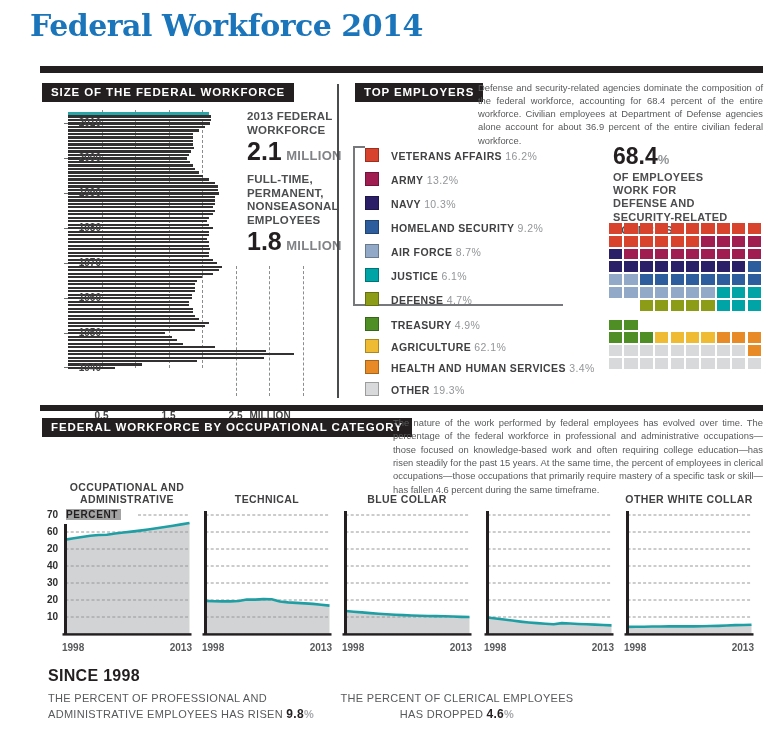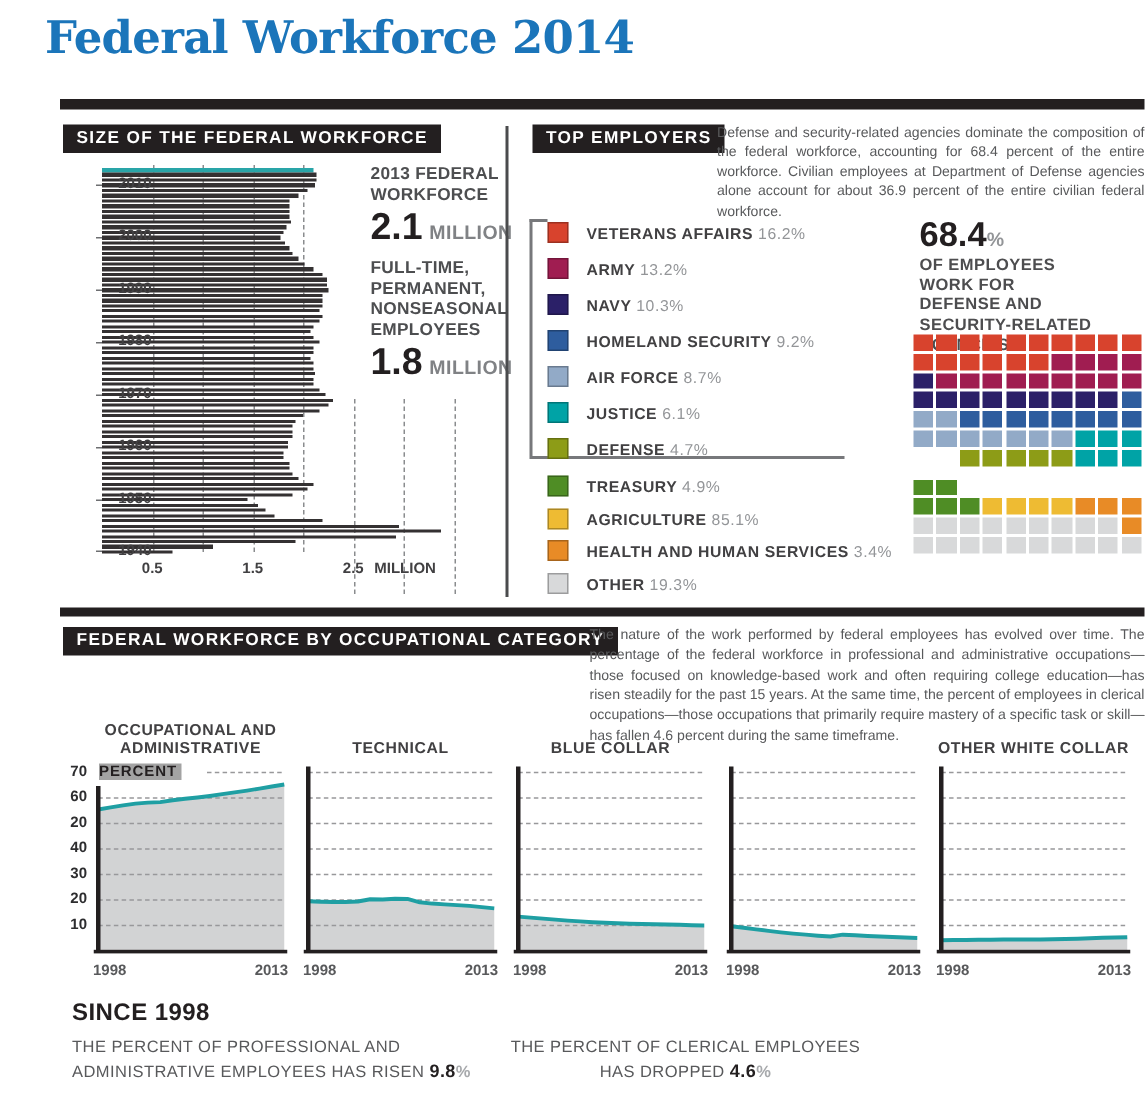--- a/index.html
+++ b/index.html
@@ -29,21 +29,21 @@
   #size-chart { position:absolute; left:40px; top:108px; width:296px; height:300px; }
   .vgrid { position:absolute; width:0; border-left:1px dashed #8a8c8e; }
   .hbar { position:absolute; height:2.2px; background:#343132; }
   .hbar-highlight { height:2.8px; }
   .ylab {
     position:absolute; width:24px; text-align:right;
     font-size:10px; font-weight:bold; color:#414042;margin-left:37px;
   }
   .ytick { position:absolute; width:4px; height:1px; background:#6d6e71; }
   .xlab {
-    position:absolute; font-size:10px; font-weight:bold; color:#414042;
+    position:absolute; font-size:10px; font-weight:bold; color:#414042;margin-top:36px;
   }
   .size-annot { position:absolute; left:247px; top:110px; width:100px; }
   .annot-label {
     font-size:11.5px; font-weight:bold; color:#4d4e50; line-height:1.2;
     letter-spacing:0.2px;
   }
   .annot-value { font-size:25px; font-weight:bold; color:#231f20; line-height:1.05; }
   .annot-unit  { font-size:13px; font-weight:bold; color:#808285; letter-spacing:0.3px; }
   .annot-gap { height:9px; }
 
@@ -277,21 +277,21 @@
       <div class="legend-row" style="top: 147px;">
         <div class="legend-swatch" style="background: rgb(141, 156, 23);"></div>
         <div class="legend-name"><span>DEFENSE </span><span class="legend-pct">4.7%</span></div>
       </div>
       <div class="legend-row" style="top: 172px;">
         <div class="legend-swatch" style="background: rgb(79, 141, 37);"></div>
         <div class="legend-name"><span>TREASURY </span><span class="legend-pct">4.9%</span></div>
       </div>
       <div class="legend-row" style="top: 193.5px;">
         <div class="legend-swatch" style="background: rgb(238, 187, 51);"></div>
-        <div class="legend-name"><span>AGRICULTURE </span><span class="legend-pct">85.1%</span></div>
+        <div class="legend-name"><span>AGRICULTURE </span><span class="legend-pct">62.1%</span></div>
       </div>
       <div class="legend-row" style="top: 215px;">
         <div class="legend-swatch" style="background: rgb(232, 139, 38);"></div>
         <div class="legend-name"><span>HEALTH AND HUMAN SERVICES </span><span class="legend-pct">3.4%</span></div>
       </div>
       <div class="legend-row" style="top: 236.5px;">
         <div class="legend-swatch" style="background: rgb(216, 217, 218);"></div>
         <div class="legend-name"><span>OTHER </span><span class="legend-pct">19.3%</span></div>
       </div>
     </div>

